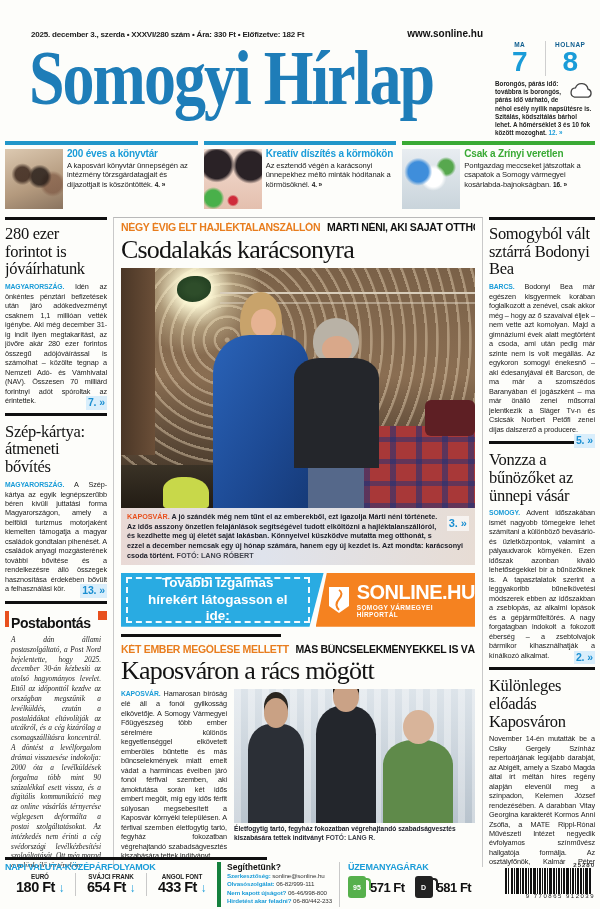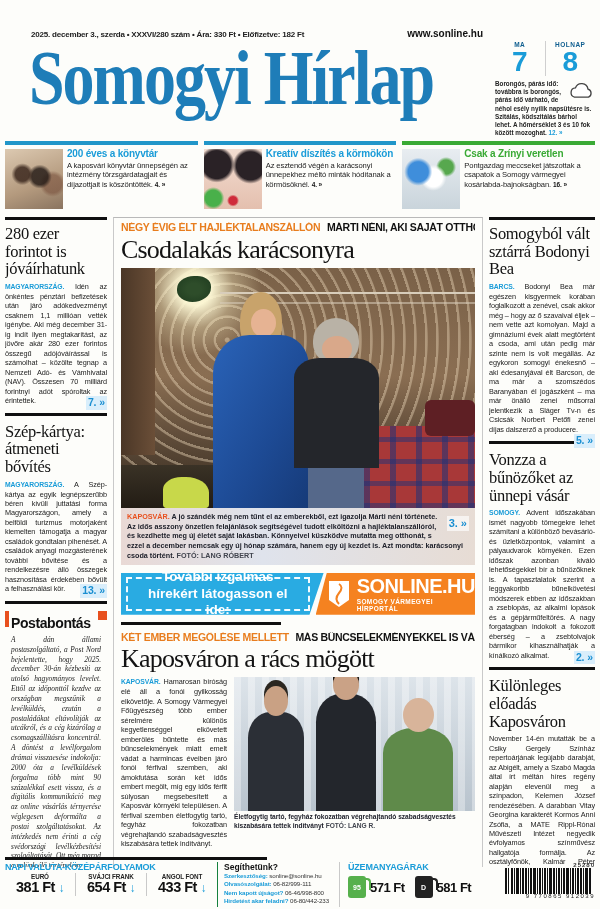--- a/index.html
+++ b/index.html
@@ -111,21 +111,21 @@
   .fg-hair { position:absolute; left:22%; top:0; width:54%; height:24%; background:#b9b2a6; border-radius:50% 50% 45% 45%; }
   .fg-face { position:absolute; left:32%; top:9%; width:36%; height:14%; background:#d9a88a; border-radius:48%; }
   .fg-coat { position:absolute; left:0; top:21%; width:100%; height:58%; background:#24262b; border-radius:30% 30% 0 0/18% 18% 0 0; }
   .fg-jeans { position:absolute; left:16%; top:79%; width:66%; height:21%; background:#55688a; }
 
   .caption { background:linear-gradient(90deg,#e9d9d5,#dfe3ec 40%,#e7dcd4); padding:4px 6px; font-size:7.2px; font-weight:bold; line-height:1.35; color:#20222c; }
   .cref { float:right; color:#1a8fd1; font-size:11px; font-weight:bold; background:rgba(255,255,255,.65); padding:0 2px; margin:4px 0 2px 6px; }
   .cloc { color:#e8501e; }
   .ccredit { color:#41444e; }
 
-  .banner { display:flex; margin:8px 0 2px 0; height:42px; }
+  .banner { display:flex; margin:8px 0 2px 0; height:54px; }
   .b-blue { flex:1.25; background:#29abe2; clip-path:polygon(0 0,100% 0,93% 100%,0 100%); padding:4px 14px 4px 5px; }
   .b-dash { border:2px dashed rgba(255,255,255,.95); height:100%; display:flex; align-items:center; justify-content:center; text-align:center; color:#fff; font-weight:bold; font-size:13.5px; line-height:1.2; padding:2px 10px; }
   .b-orange { flex:1; background:#f58220; clip-path:polygon(7% 0,100% 0,100% 100%,0 100%); margin-left:-8px; display:flex; align-items:center; justify-content:center; gap:7px; color:#fff; padding-left:12px; }
   .shield { display:inline-flex; }
   .b-brand { font-size:20px; font-weight:bold; letter-spacing:-0.5px; line-height:1; }
   .b-sub { font-size:6.5px; font-weight:bold; letter-spacing:0.4px; margin-top:2px; }
 
   .crimerow { display:flex; gap:7px; margin-top:4px; }
   .crimebody { width:106px; flex:none; }
   .crimeright { flex:1; min-width:0; }
@@ -146,21 +146,21 @@
   .prefooter-bar { position:absolute; left:5px; bottom:49px; width:262px; height:3px; background:#101010; }
   .ftr { position:absolute; left:5px; right:5px; bottom:2px; height:45px; display:flex; }
   .ftitle { font-size:9px; font-weight:bold; color:#1a9cd8; letter-spacing:-0.2px; }
   .f-cur { width:212px; }
   .curitems { display:flex; margin-top:1px; }
   .curitem { flex:1; text-align:center; border-right:1px solid #c9c9c9; padding:0 2px; }
   .curitem:last-child { border-right:none; }
   .curlabel { font-size:6.3px; font-weight:bold; color:#222; letter-spacing:-0.1px; }
   .curval { font-size:14.5px; font-weight:bold; color:#111; letter-spacing:-0.5px; line-height:1.1; }
   .arrow { color:#1a9cd8; font-size:12px; font-weight:bold; }
-  .f-help { width:122px; border-left:1px solid #15803d; padding-left:6px; }
+  .f-help { width:122px; border-left:4px solid #15803d; padding-left:6px; }
   .htitle { font-size:8.5px; font-weight:bold; color:#111; }
   .hline { font-size:6.2px; line-height:1.35; letter-spacing:-0.1px; }
   .hlabel { color:#1a9cd8; font-weight:bold; }
   .hval { color:#333; }
   .f-fuel { width:150px; border-left:1px solid #c9c9c9; padding-left:8px; }
   .fuelitems { display:flex; align-items:center; gap:4px; margin-top:4px; }
   .pump { width:18px; height:22px; border-radius:3px; position:relative; display:flex; align-items:center; justify-content:center; color:#fff; font-size:7px; font-weight:bold; flex:none; }
   .pump::after { content:""; position:absolute; right:-5px; top:2px; width:5px; height:10px; border:2px solid currentColor; border-left:none; border-bottom:none; border-radius:0 4px 0 0; }
   .pump.green { background:#56b04c; color:#56b04c; }
   .pump.green span { color:#fff; }
@@ -386,21 +386,21 @@
 
   <div class="prefooter-bar"></div>
 
   <footer class="ftr">
     <div class="f-cur">
       <div class="ftitle">NAPI VALUTA-KÖZÉPÁRFOLYAMOK</div>
       <div class="curitems">
         <div class="curitem">
           <div class="curlabel">EURÓ</div>
           <div class="curval">
-            <span>381 Ft</span>
+            <span>180 Ft</span>
             <span class="arrow">↓</span>
           </div>
         </div>
         <div class="curitem">
           <div class="curlabel">SVÁJCI FRANK</div>
           <div class="curval">
             <span>654 Ft</span>
             <span class="arrow">↓</span>
           </div>
         </div>

